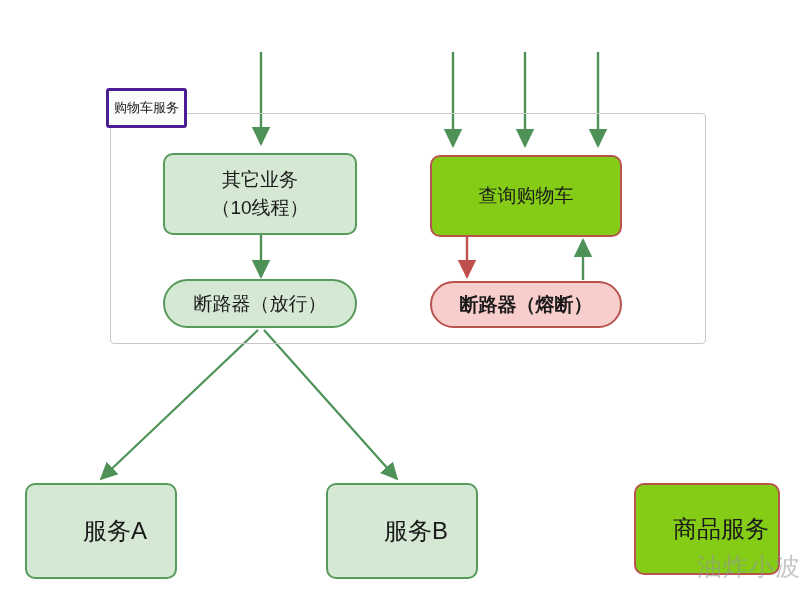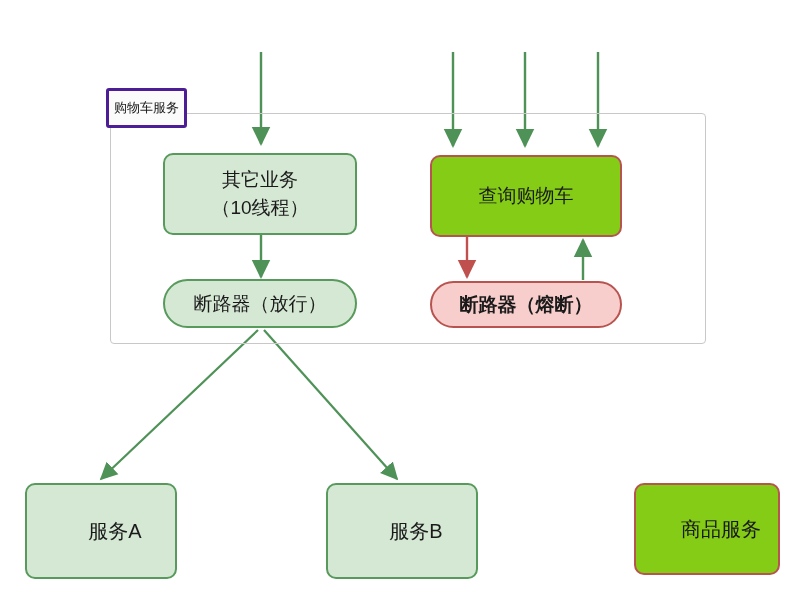--- a/index.html
+++ b/index.html
@@ -82,21 +82,21 @@
   }
   .watermark {
     position: absolute;
     color: rgba(150, 150, 150, 0.55);
     font-size: 25px;
     letter-spacing: 1px;
     white-space: nowrap;
     font-family: "DejaVu Sans", sans-serif;
   }
   .t19 { font-size: 19px; }
-  .t20 { font-size: 20px; padding-left: 28px; }
+  .t20 { font-size: 24px; padding-left: 28px; }
 </style>
 </head>
 <body>
 
 <div id="canvas">
 
   <svg class="layer" viewBox="0 0 800 590">
     <defs>
       <marker id="arrow-green" markerWidth="9" markerHeight="9" refX="7.2" refY="4.5" orient="auto" markerUnits="strokeWidth">
         <path d="M0,0.6 L8,4.5 L0,8.4 z" fill="#4e9257"></path>
@@ -151,14 +151,15 @@
   </div>
 
   <div class="node green-box t20" style="left:326px; top:483px; width:152px; height:96px;justify-content:center;">
     <span class="line">服务B</span>
   </div>
 
   <div class="node red-box t20" style="left:634px; top:483px; width:146px; height:92px;">
     <span class="line">商品服务</span>
   </div>
 
+  <div class="watermark" style="left:697px; top:550px;">油炸小波</div>
 
 </div>
 
 </body></html>

